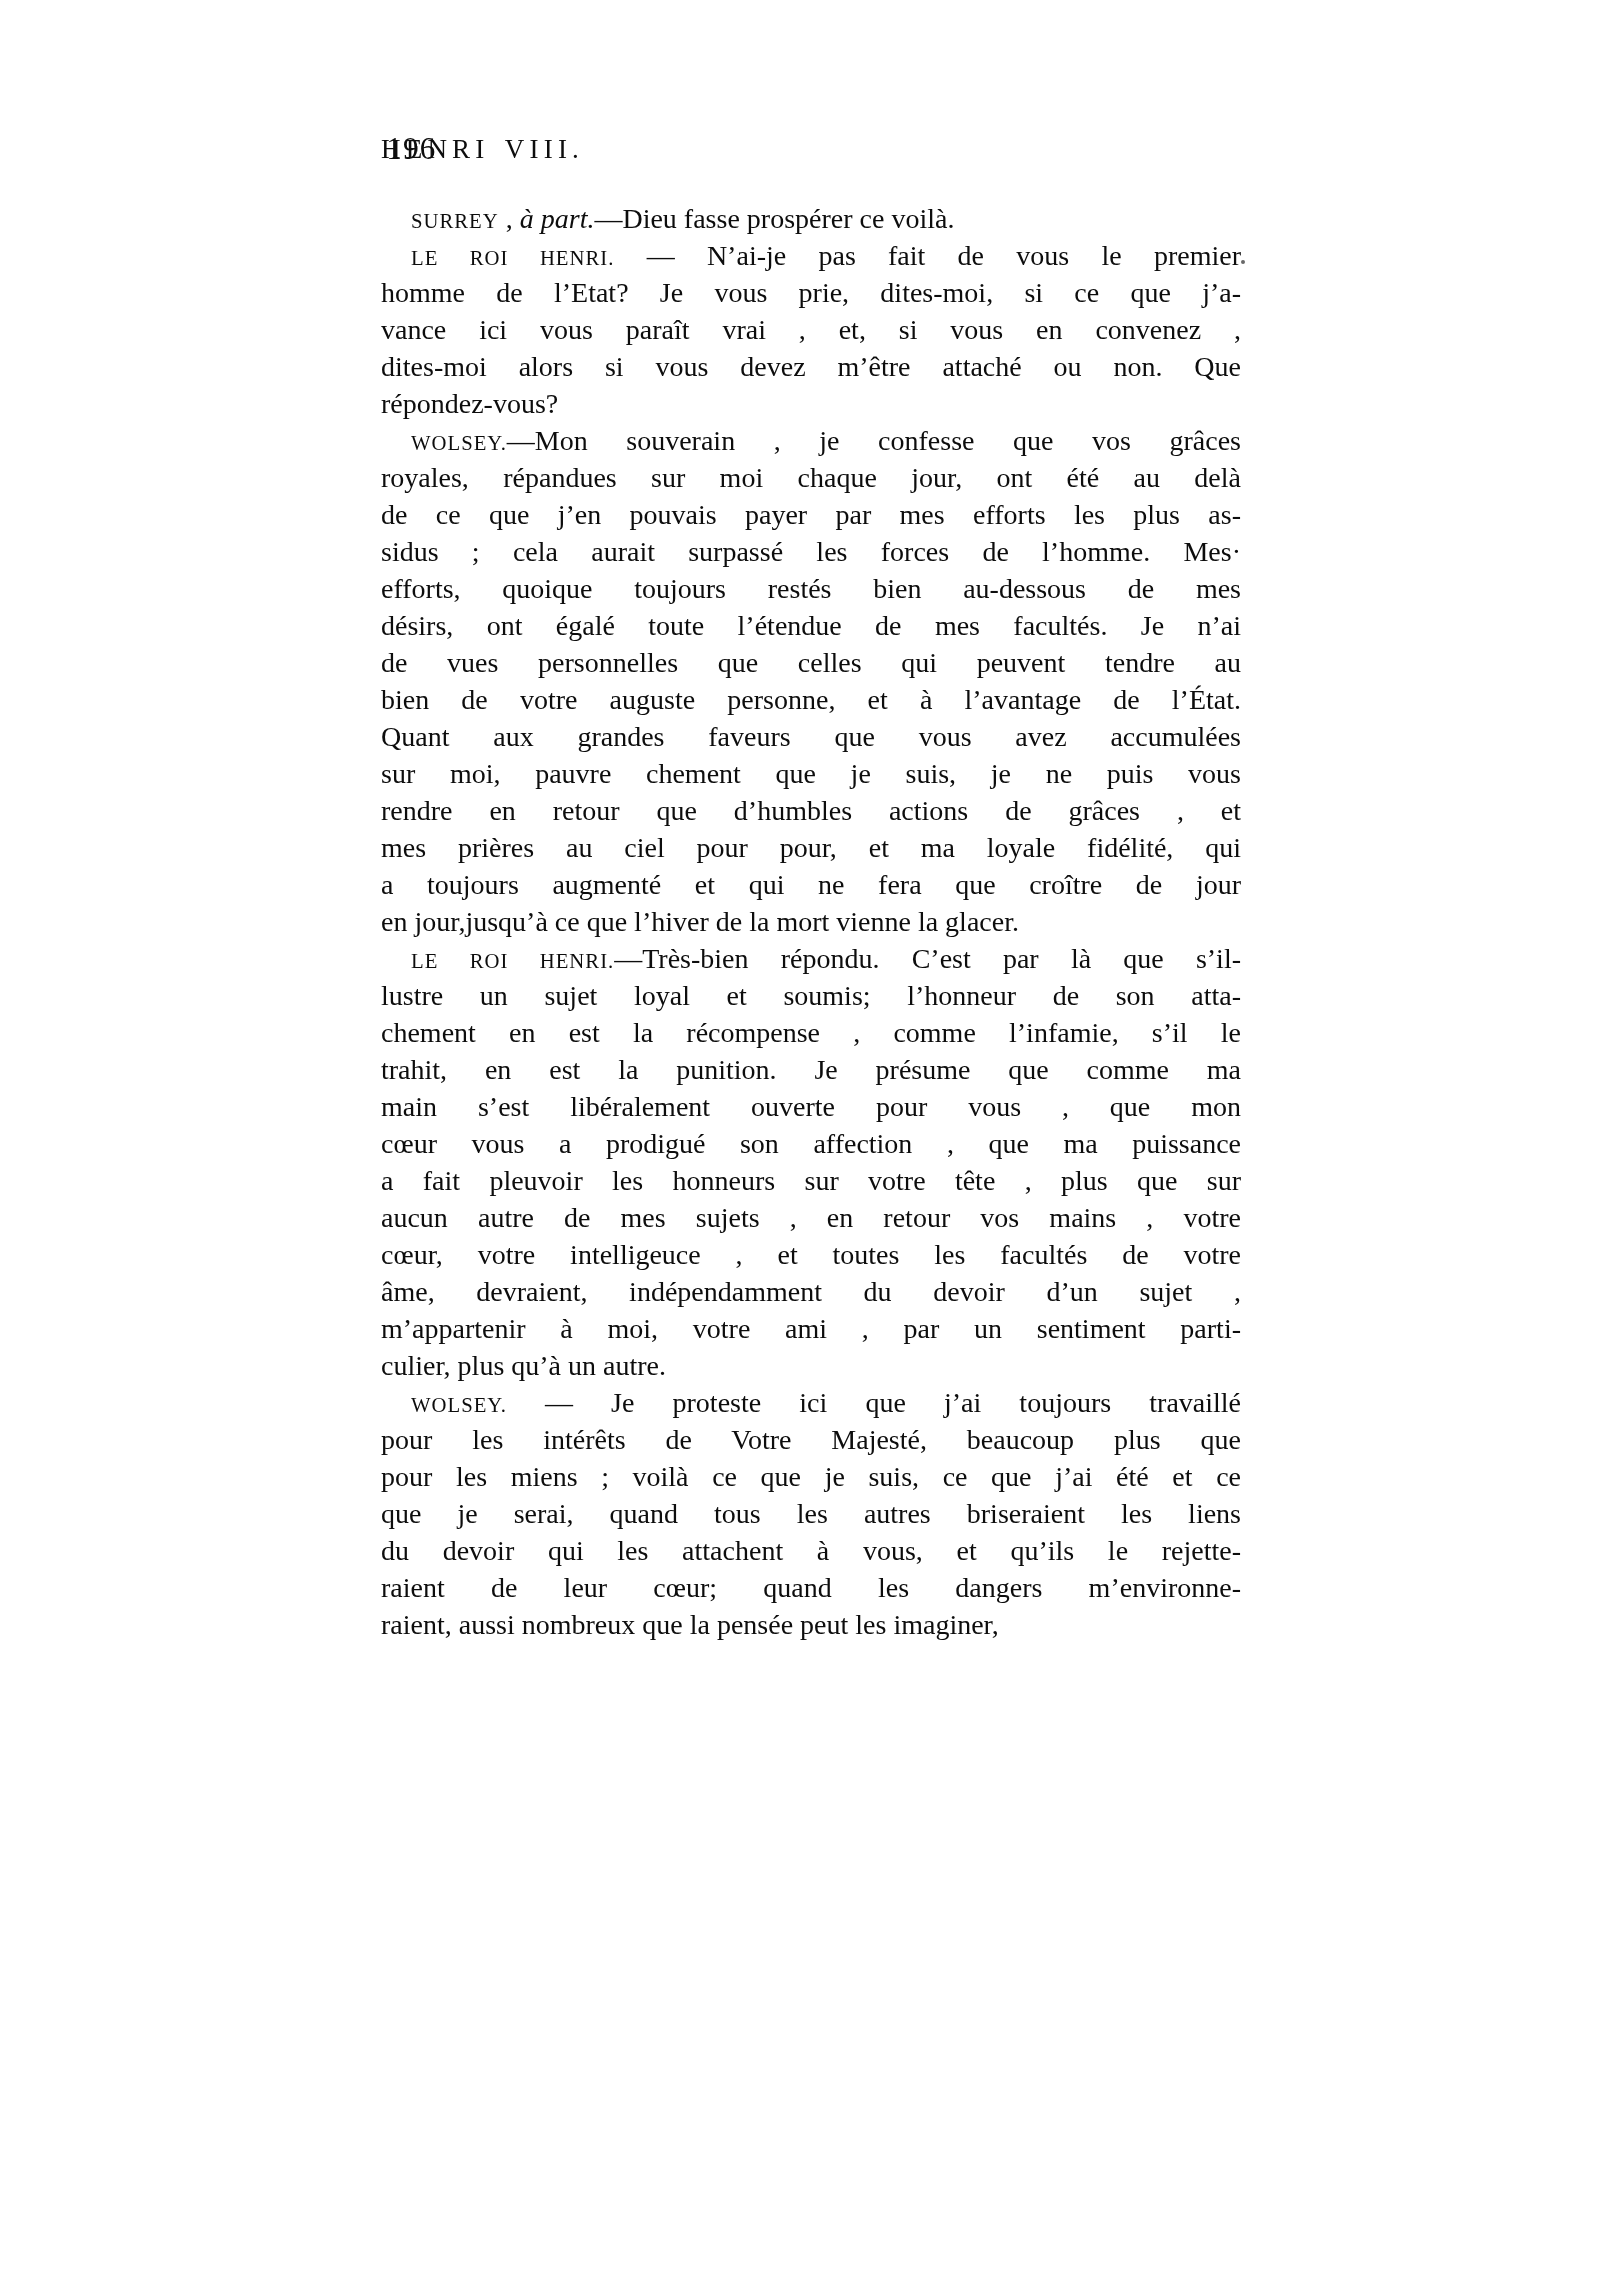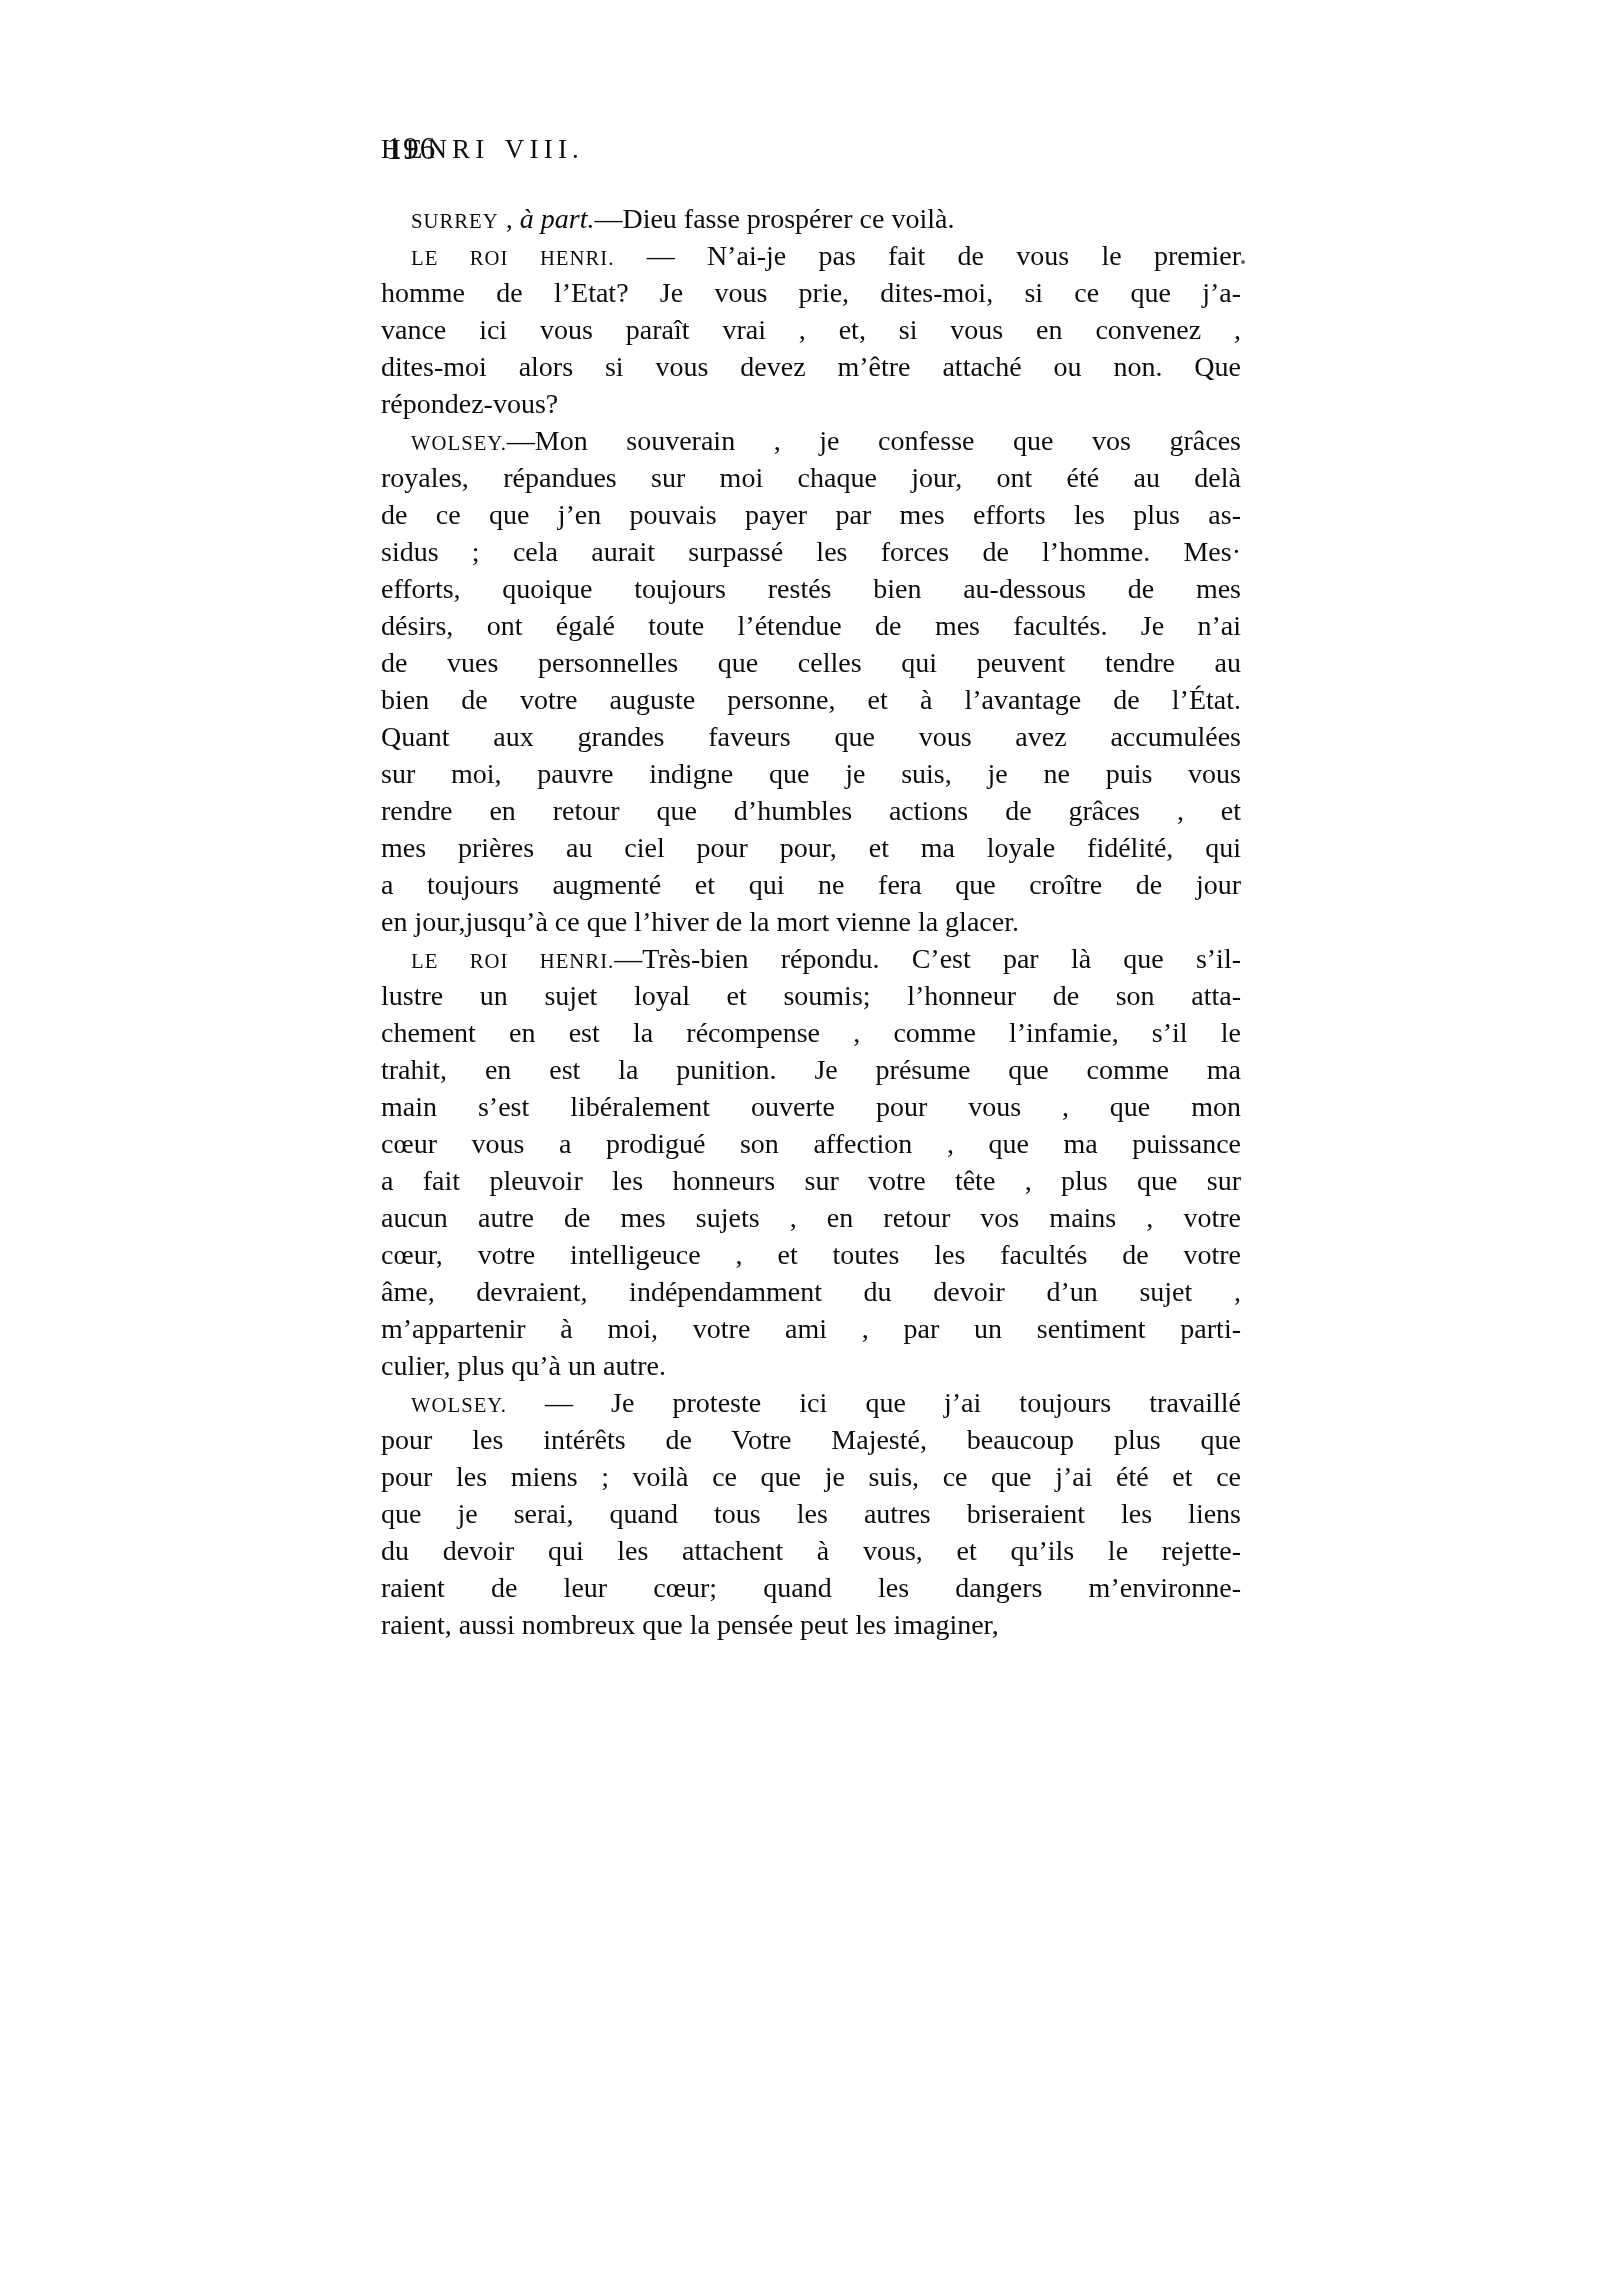--- a/index.html
+++ b/index.html
@@ -90,21 +90,21 @@
       <div class="paragraph">
         <div class="line para-first"><span class="seg-sc">WOLSEY.</span><span class="seg-n">—Mon souverain , je confesse que vos grâces</span></div>
         <div class="line"><span class="seg-n">royales, répandues sur moi chaque jour, ont été au delà</span></div>
         <div class="line"><span class="seg-n">de ce que j’en pouvais payer par mes efforts les plus as-</span></div>
         <div class="line"><span class="seg-n">sidus ;  cela aurait surpassé les forces de l’homme. Mes·</span></div>
         <div class="line"><span class="seg-n">efforts, quoique toujours restés bien au-dessous de mes</span></div>
         <div class="line"><span class="seg-n">désirs, ont égalé toute l’étendue de mes facultés. Je n’ai</span></div>
         <div class="line"><span class="seg-n">de vues personnelles que celles qui peuvent tendre au</span></div>
         <div class="line"><span class="seg-n">bien de votre auguste personne, et à l’avantage de l’État.</span></div>
         <div class="line"><span class="seg-n">Quant aux grandes faveurs que vous avez accumulées</span></div>
-        <div class="line"><span class="seg-n">sur moi, pauvre indigne que je suis, je ne puis vous</span></div>
+        <div class="line"><span class="seg-n">sur moi, pauvre chement que je suis, je ne puis vous</span></div>
         <div class="line"><span class="seg-n">rendre en retour que d’humbles actions de grâces , et</span></div>
         <div class="line"><span class="seg-n">mes prières au ciel pour pour, et ma loyale fidélité, qui</span></div>
         <div class="line"><span class="seg-n">a toujours augmenté et qui ne fera que croître de jour</span></div>
         <div class="line para-last"><span class="seg-n">en jour,jusqu’à ce que l’hiver de la mort vienne la glacer.</span></div>
       </div>
       <div class="paragraph">
         <div class="line para-first"><span class="seg-sc">LE ROI HENRI.</span><span class="seg-n">—Très-bien répondu. C’est par là que s’il-</span></div>
         <div class="line"><span class="seg-n">lustre un sujet loyal et soumis; l’honneur de son atta-</span></div>
         <div class="line"><span class="seg-n">chement en est la récompense , comme l’infamie, s’il le</span></div>
         <div class="line"><span class="seg-n">trahit, en est la punition. Je présume que comme ma</span></div>

